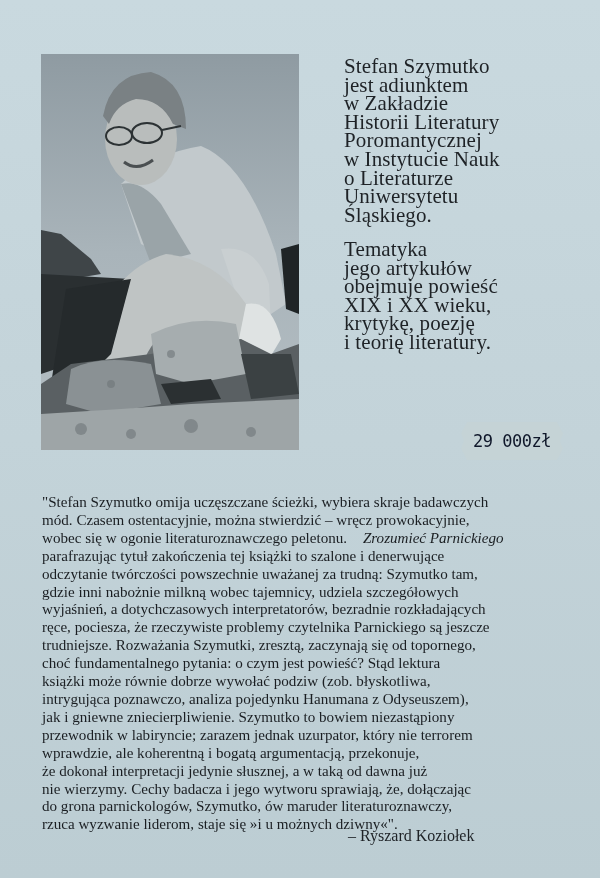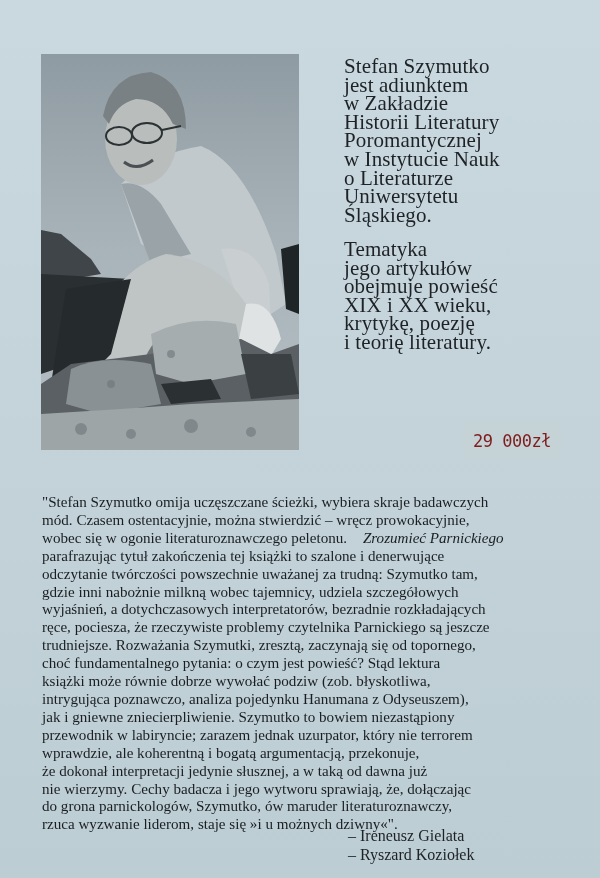--- a/index.html
+++ b/index.html
@@ -23,21 +23,21 @@
       position: absolute; left: 344px; top: 57px; width: 250px;
       font-size: 21px; line-height: 18.6px; letter-spacing: 0.1px;
     }
     .bio .line { display: block; white-space: nowrap; }
     .bio2 { top: 240px; }
     .price-tag {
       position: absolute; left: 461px; top: 422px; width: 102px; height: 38px;
       background: #c5d3d6;
       clip-path: polygon(6% 0, 94% 0, 100% 30%, 97% 50%, 100% 70%, 94% 100%, 6% 100%, 0 70%, 3% 50%, 0 30%);
       display: flex; align-items: center; justify-content: center;
-      font-family: "DejaVu Sans Mono", monospace; font-size: 17px; color: #7f1d1d;
+      font-family: "DejaVu Sans Mono", monospace; font-size: 17px; color: #0f172a;
       letter-spacing: -0.5px;
     }
     .price-tag::before {
       content: ""; position: absolute; inset: 1px;
       clip-path: inherit;
     }
     .quote {
       position: absolute; left: 42px; top: 494px; width: 530px;
       font-size: 15.1px; line-height: 17.9px; color: #1a1e22;
     }
@@ -152,19 +152,18 @@
     <span class="line">jak i gniewne zniecierpliwienie. Szymutko to bowiem niezastąpiony</span>
     <span class="line">przewodnik w labiryncie; zarazem jednak uzurpator, który nie terrorem</span>
     <span class="line">wprawdzie, ale koherentną i bogatą argumentacją, przekonuje,</span>
     <span class="line">że dokonał interpretacji jedynie słusznej, a w taką od dawna już</span>
     <span class="line">nie wierzymy. Cechy badacza i jego wytworu sprawiają, że, dołączając</span>
     <span class="line">do grona parnickologów, Szymutko, ów maruder literaturoznawczy,</span>
     <span class="line">rzuca wyzwanie liderom, staje się »i u możnych dziwny«".</span>
   </div>
 
   <div class="authors">
-    <span class="line">– Ireneusz Gielata</span>
     <span class="line">– Ryszard Koziołek</span>
   </div>
 
   <div class="isbn">ISBN 83-900673-0-7</div>
 
 </div>
 
 </body></html>

